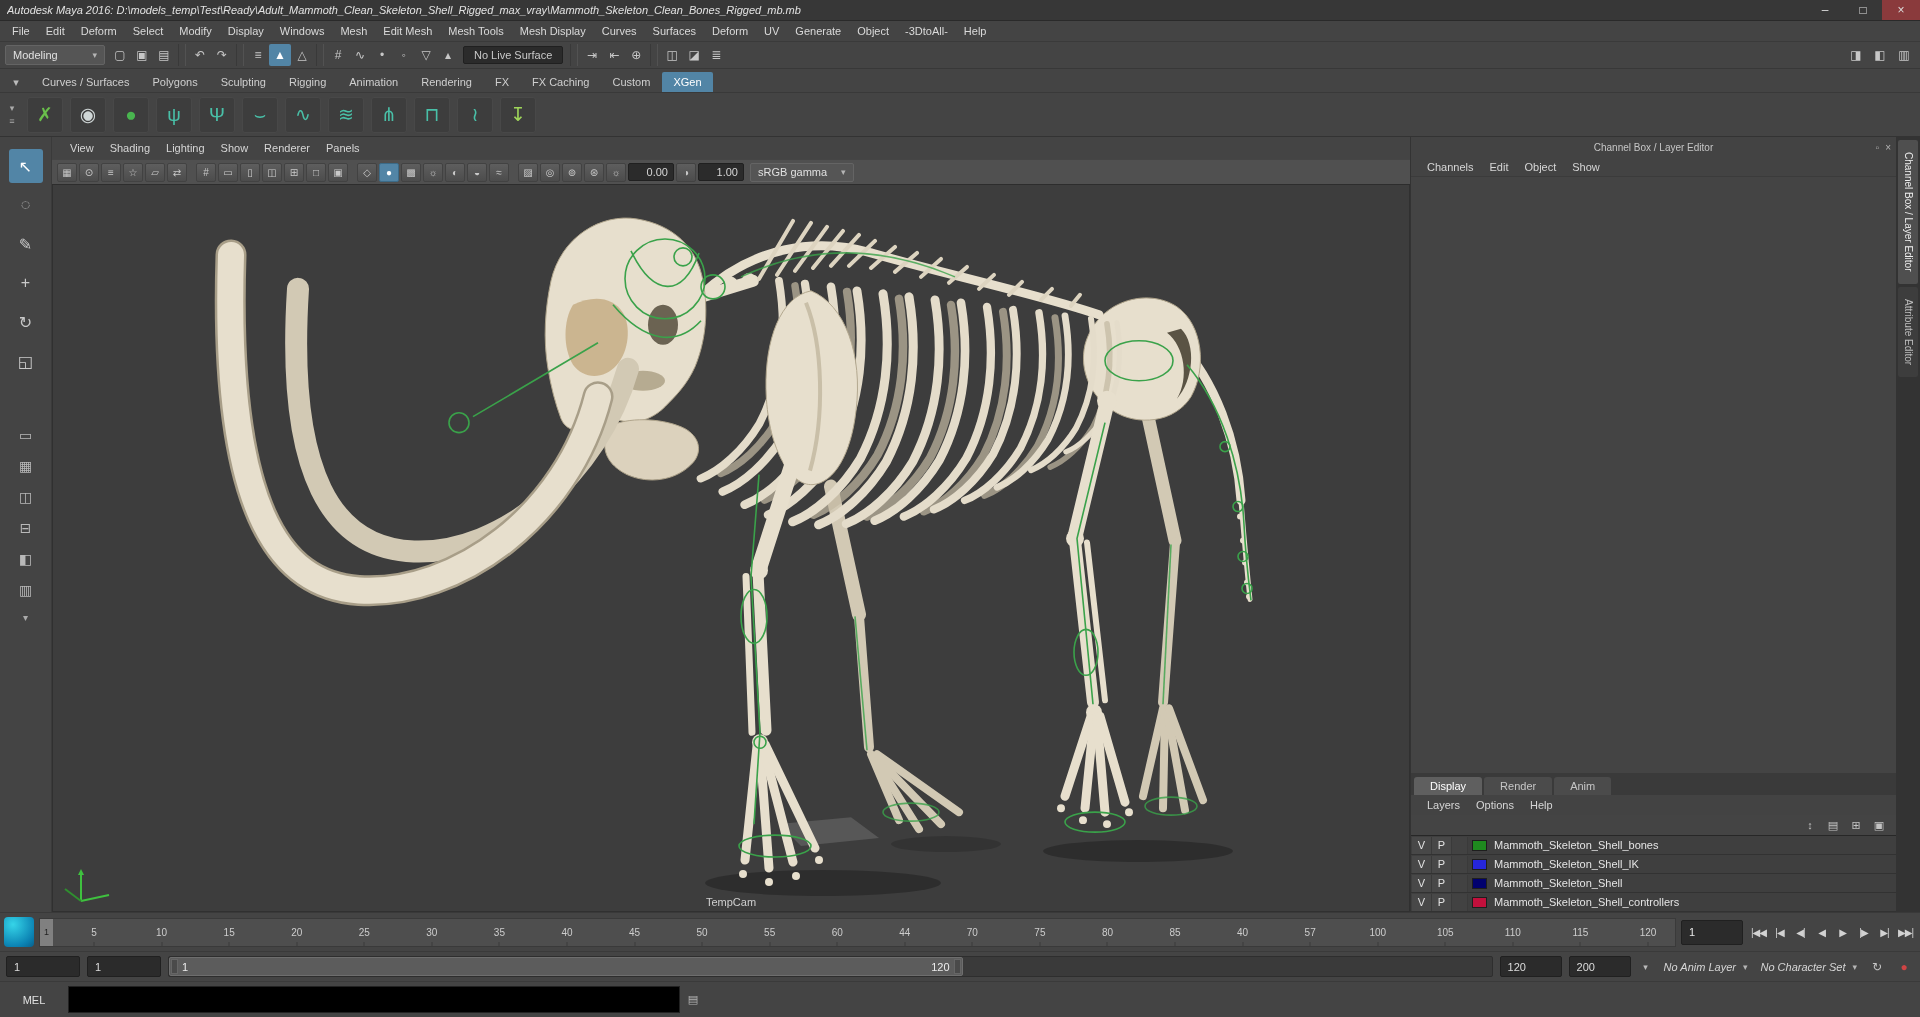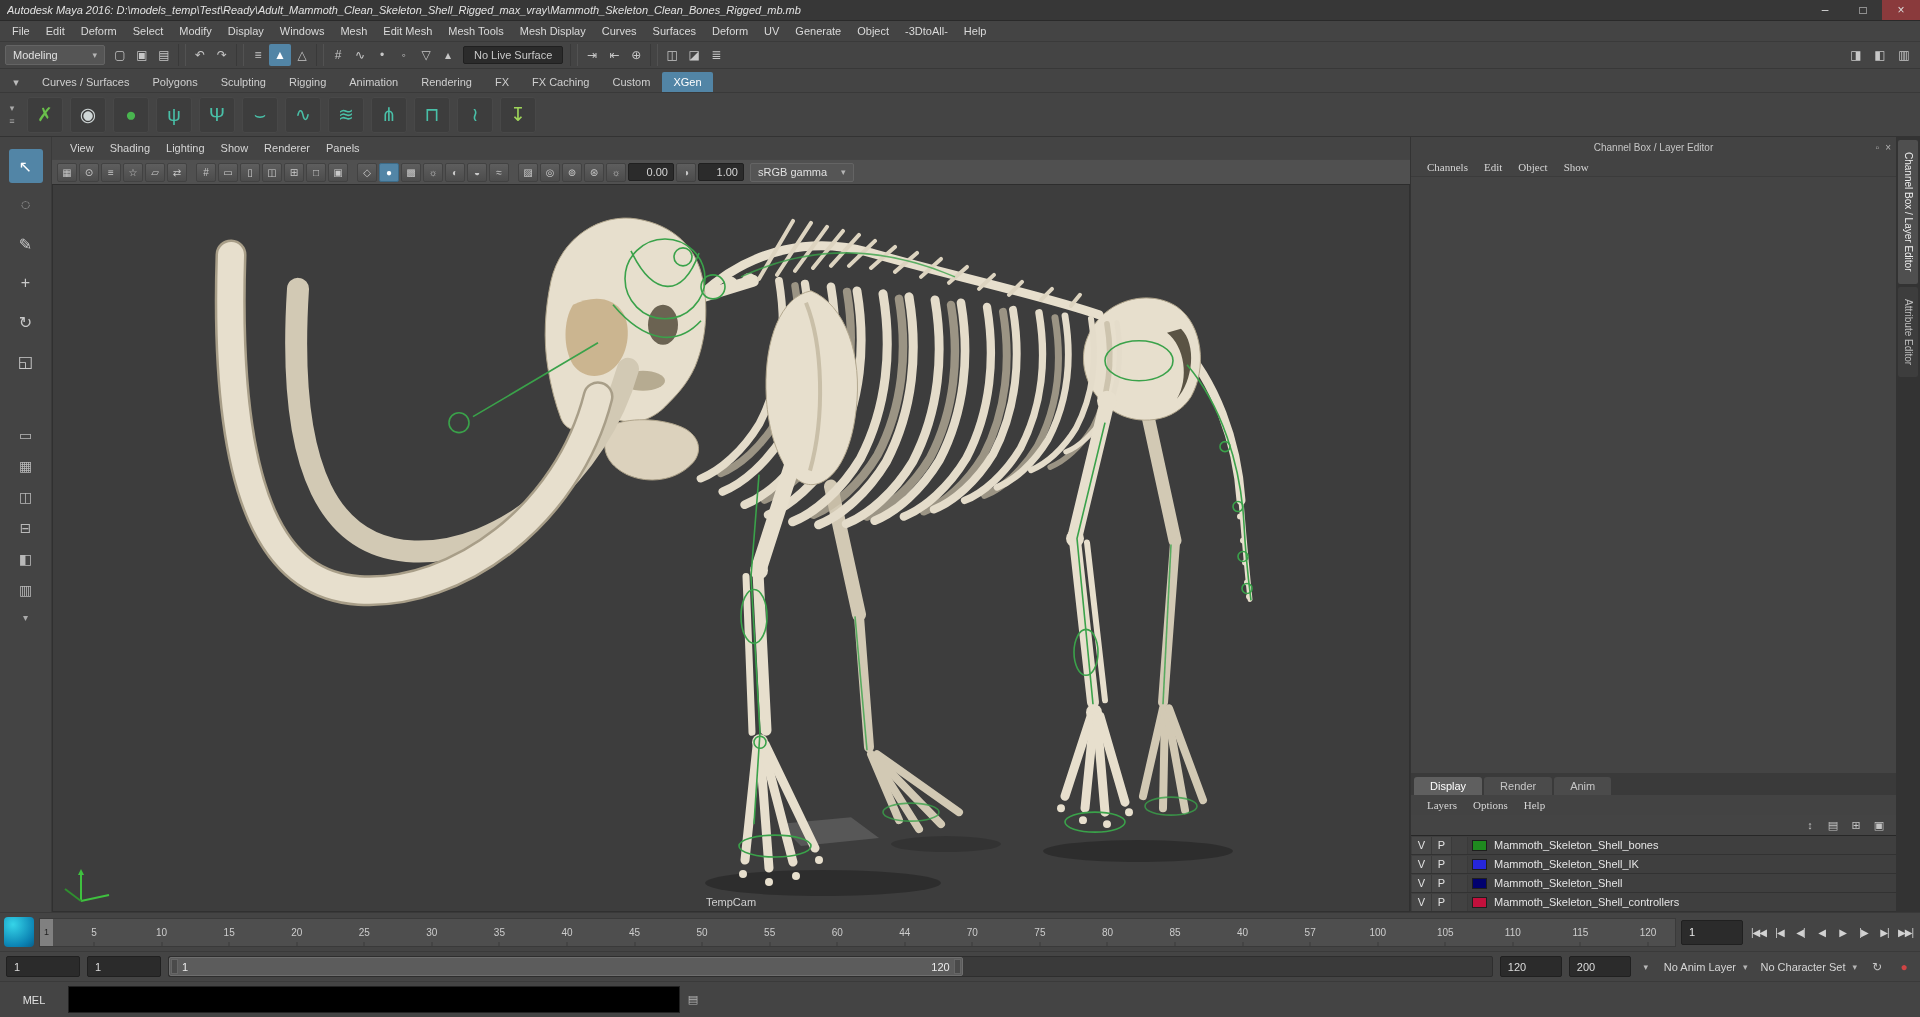--- a/index.html
+++ b/index.html
@@ -58,21 +58,21 @@
 .sk-bone{stroke:var(--bone);fill:none;stroke-linecap:round;}
 .sk-far{stroke:var(--bone-mid);fill:none;stroke-linecap:round;}
 .sk-spine{stroke:#ddd4c0;fill:none;stroke-linecap:round;}
 .sk-rib{stroke:#e4dcca;fill:none;stroke-linecap:round;}
 .sk-rib-far{stroke:#c3b9a2;fill:none;stroke-linecap:round;opacity:.7;}
 .sk-fill{fill:var(--bone);}
 .sk-rig{stroke:var(--rig);fill:none;stroke-width:1.6;}
 .channelbox{flex:0 0 486px;background:#434343;border-left:1px solid #333;display:flex;flex-direction:column;}
 .cb-header{height:20px;flex:0 0 20px;display:flex;align-items:center;justify-content:center;position:relative;color:#c6c6c6;font-size:10px;}
 .cb-header-icons{position:absolute;right:5px;top:0;height:100%;display:flex;align-items:center;gap:6px;color:#b5b5b5;}
-.cb-menus,.le-menus{height:20px;flex:0 0 20px;display:flex;align-items:center;padding-left:8px;font-family:Liberation Serif, serif;}
+.cb-menus,.le-menus{height:20px;flex:0 0 20px;display:flex;align-items:center;padding-left:8px;}
 .cb-menus{border-bottom:1px solid #3b3b3b;}
 .cb-menu{padding:0 8px;color:#d6d6d6;}
 .cb-content{flex:1;background:#444;}
 .le-tabs{height:22px;flex:0 0 22px;background:#3a3a3a;display:flex;align-items:flex-end;padding:3px 3px 0;gap:2px;}
 .le-tab{padding:3px 16px;background:#4b4b4b;color:#c6c6c6;border-radius:3px 3px 0 0;}
 .le-tab.active{background:#5f5f5f;color:#fff;}
 .le-iconrow{height:20px;flex:0 0 20px;display:flex;align-items:center;justify-content:flex-end;gap:5px;padding-right:8px;background:#444;}
 .le-icon{width:18px;height:16px;display:flex;align-items:center;justify-content:center;color:#c3c3c3;font-size:11px;}
 .layer-list{flex:0 0 146px;background:#2e2e2e;border-top:1px solid #272727;}
 .layer-row{height:19px;display:flex;align-items:center;background:#3f3f3f;border-bottom:1px solid #323232;padding-left:1px;}
@@ -93,21 +93,21 @@
 .playback{display:flex;align-items:center;}
 .pb-btn{height:26px;min-width:21px;display:flex;align-items:center;justify-content:center;color:#d2d2d2;font-size:10px;padding:0 3px;letter-spacing:-1px;}
 .range-row{height:30px;flex:0 0 30px;background:#444;border-top:1px solid #3a3a3a;display:flex;align-items:center;gap:7px;padding:0 6px;}
 .rr-field{width:74px;height:21px;background:#2b2b2b;border:1px solid #202020;border-radius:2px;display:flex;align-items:center;padding:0 7px;color:#dcdcdc;}
 .rr-field.w64{width:62px;}
 .range-track{flex:1;height:21px;background:#3a3a3a;border:1px solid #2e2e2e;border-radius:2px;position:relative;}
 .range-bar{position:absolute;left:0;top:0;bottom:0;background:#5c5c5c;border:1px solid #6e6e6e;border-radius:2px;display:flex;align-items:center;justify-content:space-between;padding:0 12px;color:#ececec;}
 .rb-handle{position:absolute;top:1px;bottom:1px;width:7px;background:#4a4a4a;border:1px solid #666;}
 .rb-handle.left{left:1px;}.rb-handle.right{right:1px;}
 .rr-mini{width:16px;height:21px;display:flex;align-items:center;justify-content:center;color:#bbb;font-size:9px;}
-.rr-combo{display:flex;align-items:center;gap:7px;color:#d6d6d6;padding:0 3px;white-space:nowrap;}
+.rr-combo{display:flex;align-items:center;gap:7px;color:#d6d6d6;padding:0 3px;white-space:nowrap;font-style:italic;}
 .rr-icon{width:20px;height:20px;display:flex;align-items:center;justify-content:center;color:#c5c5c5;font-size:12px;}
 .rr-icon.autokey{color:#cf4444;}
 .command-row{height:36px;flex:0 0 36px;background:#444;border-top:1px solid #3a3a3a;display:flex;align-items:stretch;padding:4px 3px;gap:3px;}
 .mel-btn{width:62px;display:flex;align-items:center;justify-content:center;color:#e0e0e0;}
 .cmd-input{width:612px;background:#000;border:1px solid #222;}
 .cmd-result{flex:1;background:#262626;border:1px solid #1e1e1e;display:flex;align-items:center;padding:0 9px;color:#f2f2f2;white-space:nowrap;overflow:hidden;}
 .cmd-icon{width:20px;display:flex;align-items:center;justify-content:center;color:#b5b5b5;}
 </style>
 </head>
 <body>

